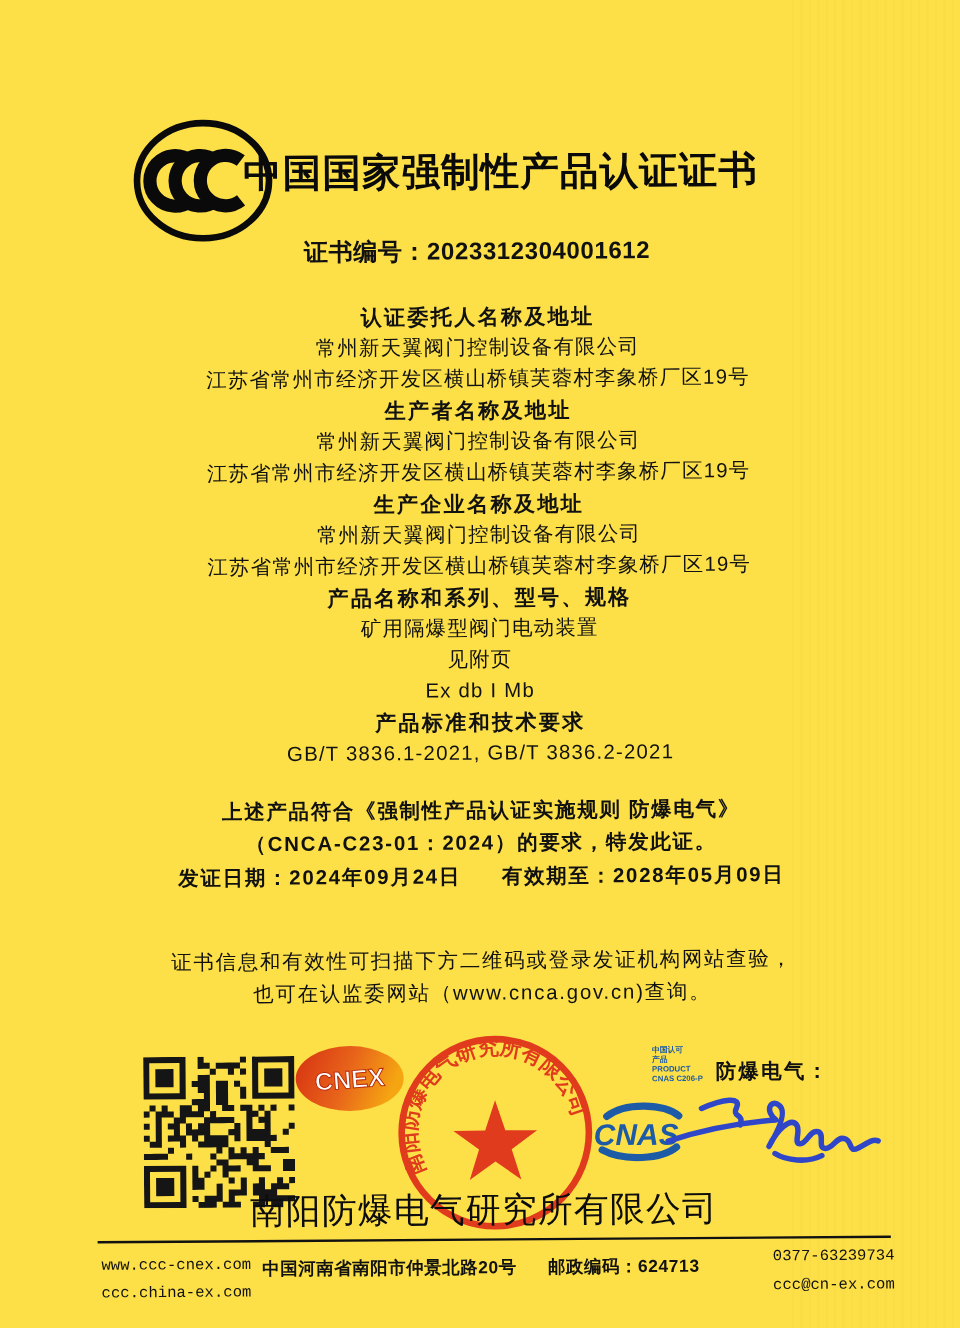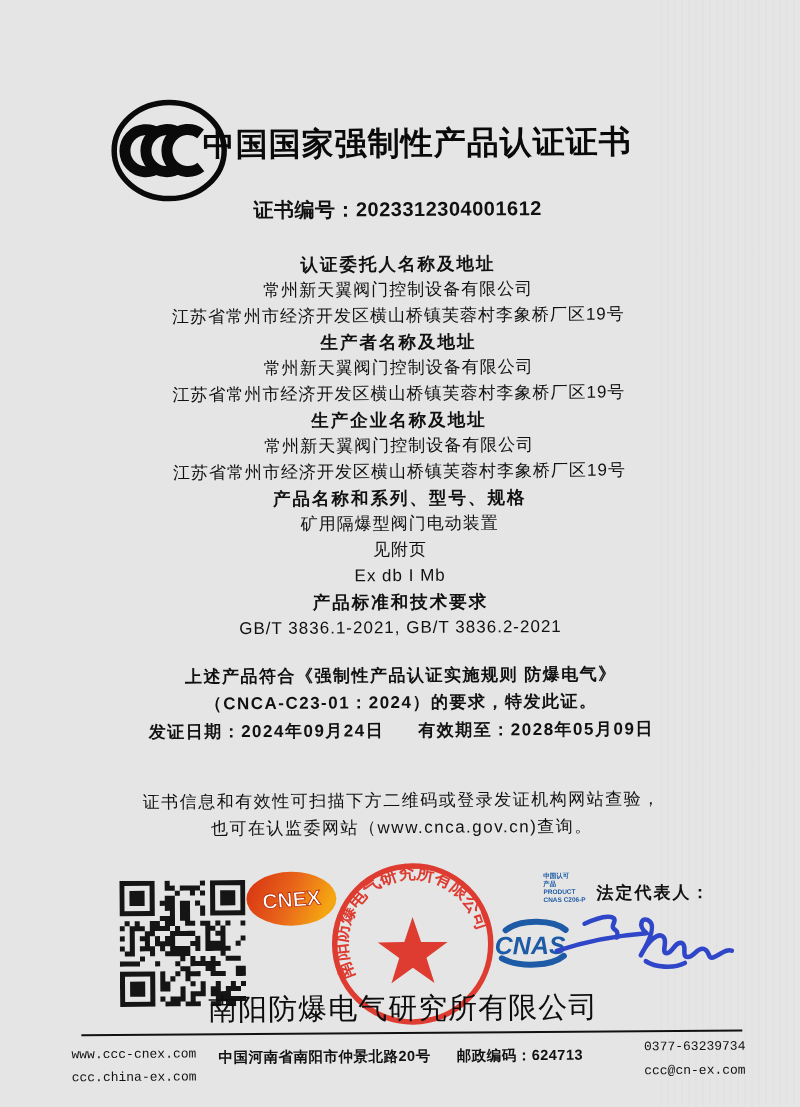--- a/index.html
+++ b/index.html
@@ -1,17 +1,17 @@
 <!DOCTYPE html>
 <html><head>
 <meta charset="utf-8">
 <style>
   html,body{margin:0;padding:0;background:#ffffff;}
   .sheet{
-    position:relative;width:800px;height:1107px;background:#e5e5e5;overflow:hidden;
+    position:relative;width:800px;height:1107px;background:#fde047;overflow:hidden;
     font-family:"Liberation Sans",sans-serif;color:#111;
   }
   .tilt{position:absolute;inset:0;transform:rotate(-0.4deg);transform-origin:50% 50%;}
   .scan-noise{
     position:absolute;top:0;right:0;width:140px;height:1107px;pointer-events:none;
     background:repeating-linear-gradient(90deg,rgba(0,0,0,0.025) 0 2px,transparent 2px 7px);
     opacity:.5;
   }
   
   .ccc-logo{position:absolute;left:112px;top:96px;width:120px;height:106px;}
@@ -44,21 +44,21 @@
     font-size:6.5px;line-height:8px;font-weight:700;text-align:left;
   }
   .legalrep{position:absolute;left:594px;top:883px;font-size:17px;font-weight:600;letter-spacing:2px;}
   .signature{position:absolute;left:548px;top:903px;width:186px;height:82px;}
   
   .issuer{
     position:absolute;left:0;top:989px;width:100%;text-align:center;
     font-size:29px;letter-spacing:1px;color:#0d0d0d;
   }
   .rule{position:absolute;left:78px;top:1032px;width:661px;height:2px;background:#111;}
-  .f-web{position:absolute;left:68px;top:1041px;font-family:"Liberation Mono",monospace;font-size:13px;line-height:23px;}
+  .f-web{position:absolute;left:81px;top:1041px;font-family:"Liberation Mono",monospace;font-size:13px;line-height:23px;}
   .f-center{position:absolute;left:215px;top:1047px;width:420px;font-size:14.5px;font-weight:600;letter-spacing:.5px;}
   .f-center .addr{margin-right:26px;}
   .f-right{position:absolute;right:58px;top:1037px;text-align:left;font-family:"Liberation Mono",monospace;font-size:13px;line-height:24px;margin-left:40px;}
 </style>
 </head>
 <body>
 
 <div class="sheet">
   <div class="scan-noise"></div>
   <div class="tilt">
@@ -152,21 +152,21 @@
         <path d="M10 42 C28 52 60 50 72 40" fill="none" stroke="#1d5ba6" stroke-width="6" stroke-linecap="round"></path>
       </svg>
     </div>
     <div class="cnas-side">
       <div>中国认可</div>
       <div>产品</div>
       <div>PRODUCT</div>
       <div>CNAS C206-P</div>
     </div>
 
-    <div class="legalrep">法定代表人：</div>
+    <div class="legalrep">防爆电气：</div>
     <div class="signature">
       <svg viewBox="0 0 186 82" width="186" height="82">
         <g fill="none" stroke="#2f46c8" stroke-width="4.6" stroke-linecap="round" stroke-linejoin="round">
           <path d="M34 22 C52 14 68 12 63 22 C59 30 70 26 66 36"></path>
           <path d="M6 49 C34 40 66 34 96 32 C86 24 92 14 99 20 C106 26 96 44 90 54 C97 40 108 30 113 36 C117 41 110 52 116 52 C122 52 124 40 131 42 C137 44 130 56 137 56 C144 56 146 46 153 48 C160 50 156 60 164 56 C172 52 176 48 181 50"></path>
           <path d="M95 60 C104 66 122 68 134 62"></path>
         </g>
       </svg>
     </div>
 

